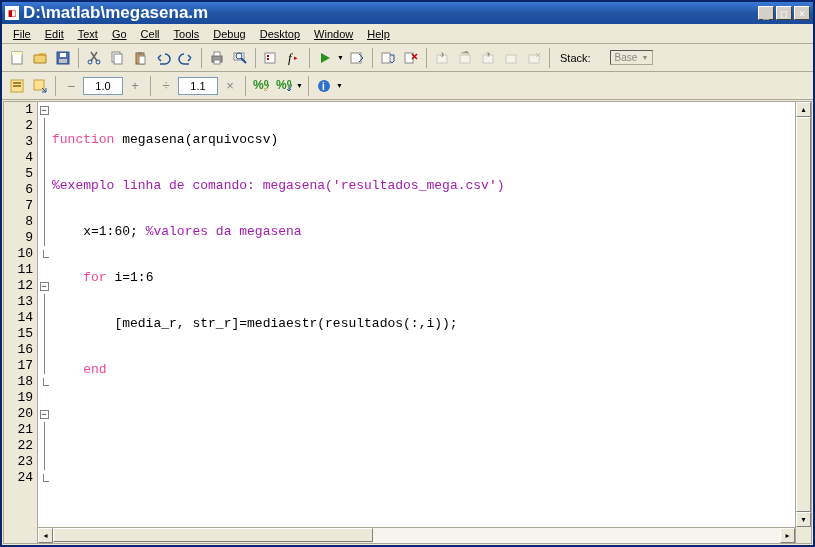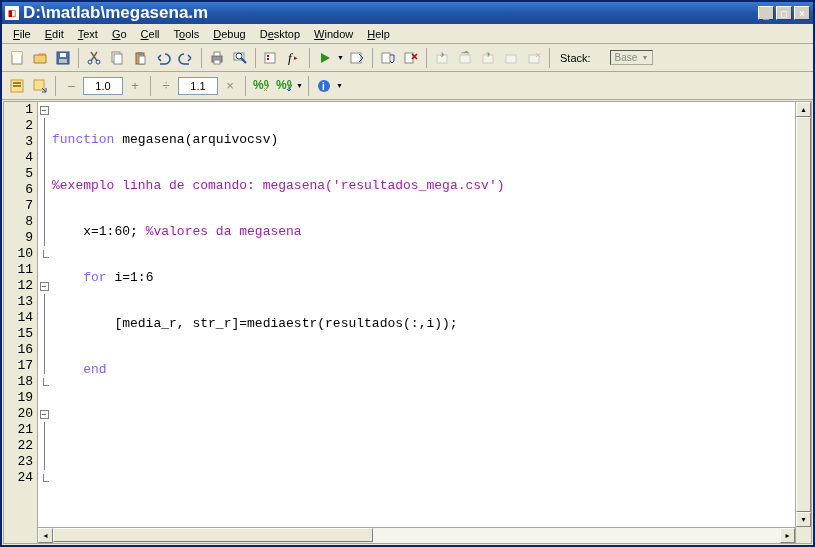--- a/index.html
+++ b/index.html
@@ -6,41 +6,41 @@
 body { font-family: "Tahoma", sans-serif; font-size: 11px; background: #ece9d8; width: 815px; height: 547px; overflow: hidden; }
 .window { width: 815px; height: 547px; border: 2px solid #0a246a; background: #ece9d8; display: flex; flex-direction: column; }
 .titlebar { background: linear-gradient(to bottom, #3a6ea5 0%, #2156a5 50%, #2a5ca8 100%); background: #2156a5; color: white; height: 22px; display: flex; align-items: center; padding: 0 3px; }
 .titlebar { background: linear-gradient(to right, #0a246a 0%, #3a6ea5 3%, #2a5ca8 100%); }
 .titlebar { background: #3b6ea5; background: linear-gradient(to bottom, #3a79d5 0%, #2156a5 50%, #1a4a9a 100%); }
 .titlebar-icon { width: 14px; height: 14px; background: #fff; margin-right: 4px; display: inline-flex; align-items: center; justify-content: center; font-size: 9px; color: #c00; }
 .titlebar-text { flex: 1; font-weight: bold; font-size: 17px; }
 .titlebar-btns { display: flex; gap: 2px; }
 .titlebar-btn { width: 16px; height: 14px; background: #d4d0c8; border: 1px solid #fff; border-right-color: #404040; border-bottom-color: #404040; display: flex; align-items: center; justify-content: center; font-family: monospace; font-size: 10px; cursor: pointer; }
 .menubar { background: #ece9d8; height: 20px; display: flex; align-items: center; padding: 0 4px; border-bottom: 1px solid #aca899; }
-.menu-item { padding: 2px 7px; cursor: pointer; }
+.menu-item { padding: 2px 7px; cursor: pointer; text-decoration: underline; }
 .menu-item u { text-decoration: underline; }
 .toolbar { background: #ece9d8; height: 28px; display: flex; align-items: center; padding: 0 4px; border-bottom: 1px solid #aca899; gap: 1px; }
 .toolbar2 { background: #ece9d8; height: 28px; display: flex; align-items: center; padding: 0 4px; border-bottom: 1px solid #aca899; gap: 1px; }
 .tb-btn { width: 22px; height: 22px; display: flex; align-items: center; justify-content: center; cursor: pointer; border: 1px solid transparent; }
 .tb-sep { width: 1px; height: 20px; background: #aca899; margin: 0 3px; }
 .tb-drop { font-size: 7px; width: 8px; color: #000; }
 .tb-input { width: 40px; height: 18px; border: 1px solid #7f9db9; font-size: 11px; text-align: center; background: #fff; }
 .stack-label { margin-left: 6px; margin-right: 18px; }
 .stack-sel { border: 1px inset #aca899; padding: 1px 4px; background: #ece9d8; color: #888; font-size: 10px; display: flex; align-items: center; gap: 4px; }
 .editor-area { flex: 1; display: flex; background: #fff; border: 1px solid #aca899; margin: 1px; overflow: hidden; position: relative; }
 .gutter { width: 34px; background: #ece9d8; border-right: 1px solid #aca899; font-family: "Courier New", monospace; font-size: 13px; text-align: right; padding-right: 4px; color: #000; }
 .gutter-line { height: 16px; line-height: 16px; }
 .fold-col { width: 12px; background: #fff; }
 .fold-mark { height: 16px; display: flex; align-items: center; justify-content: center; position: relative; }
 .fold-box { width: 9px; height: 9px; border: 1px solid #808080; background: #fff; font-size: 9px; line-height: 7px; text-align: center; color: #000; }
 .fold-line { width: 1px; background: #808080; height: 16px; margin: 0 auto; }
 .fold-end { width: 6px; height: 8px; border-left: 1px solid #808080; border-bottom: 1px solid #808080; margin-left: 4px; margin-top: 0; }
 .code-col { flex: 1; font-family: "Courier New", monospace; font-size: 13px; white-space: pre; overflow: hidden; }
 .code-line { height: 16px; line-height: 16px; padding-left: 2px; }
-.kw { color: #8b5cf6; }
+.kw { color: #ec4899; }
 .com { color: #a21caf; }
 .str { color: #a020f0; }
 .scrollbar-v { width: 16px; background: #ece9d8; border-left: 1px solid #aca899; display: flex; flex-direction: column; }
 .scrollbar-h { position: absolute; bottom: 0; left: 34px; right: 16px; height: 16px; background: #ece9d8; border-top: 1px solid #aca899; display: flex; }
 .sb-btn { width: 15px; height: 15px; background: #ece9d8; border: 1px solid #fff; border-right-color: #808080; border-bottom-color: #808080; display: flex; align-items: center; justify-content: center; font-size: 8px; }
 .sb-track { flex: 1; background: repeating-conic-gradient(#ece9d8 0% 25%, #fff 0% 50%) 50% / 2px 2px; }
 .sb-thumb-h { width: 320px; height: 14px; background: #ece9d8; border: 1px solid #fff; border-right-color: #808080; border-bottom-color: #808080; }
 svg { display: block; }
 </style>
 </head>

